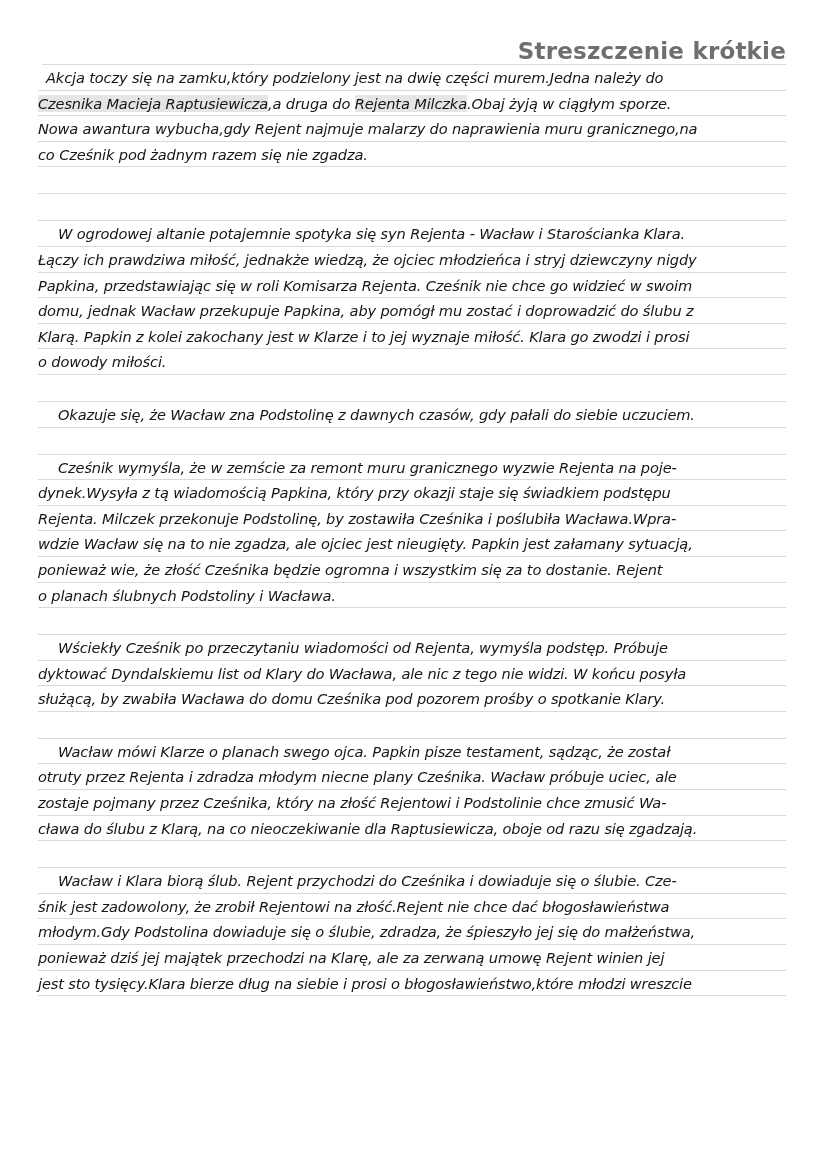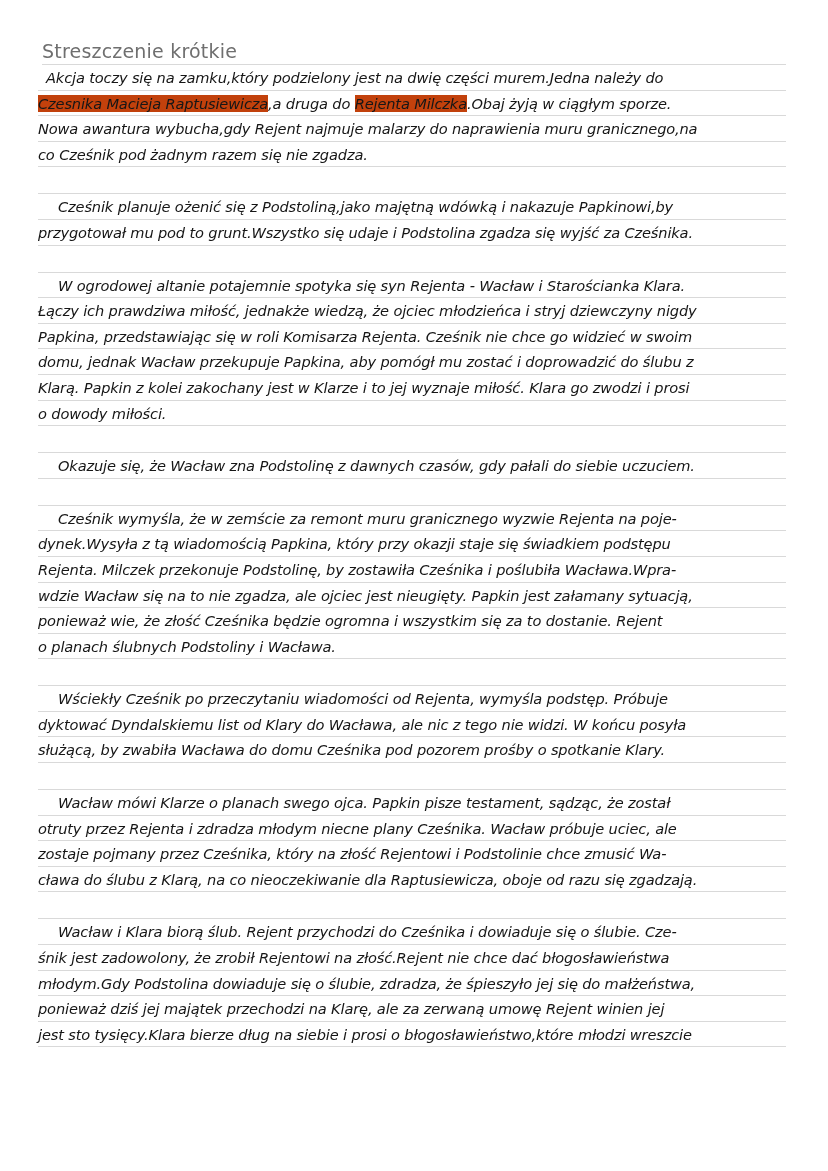--- a/index.html
+++ b/index.html
@@ -3,56 +3,52 @@
 <meta charset="utf-8">
 <style>
   html, body { margin: 0; padding: 0; background: #ffffff; }
   body { width: 828px; height: 1171px; overflow: hidden; position: relative; }
   .page {
     position: absolute; left: 38px; top: 38px; width: 748px;
     font-family: "DejaVu Sans", sans-serif;
     color: #161616;
   }
   .title {
-    font-size: 19px; font-weight: normal; color: #6f6f6f;
+    font-size: 23px; font-weight: bold; color: #6f6f6f;
     height: 26px; line-height: 26px;
     border-bottom: 1.5px solid #d9d9d9;
-    margin: 0 0 0 4px; letter-spacing: 0.2px;
+    margin: 0 0 0 4px; letter-spacing: 0.2px; text-align: right;
   }
   .para { margin: 0; font-style: italic; }
   .line {
     height: 25.6px; line-height: 25.6px;
     font-size: 14.6px; white-space: nowrap;
     border-bottom: 1.5px solid #d9d9d9;
     box-sizing: border-box;
     letter-spacing: -0.15px;
   }
   .line.indent { padding-left: 20px; }
   .line.indent-sm { padding-left: 8px; }
   .gap { height: 27px; border-bottom: 1.5px solid #d9d9d9; box-sizing: border-box; }
-  .hl { background: #c2410c; }
+  .hl { background: #e5e5e5; }
 </style>
 </head>
 <body>
 
 <div class="page">
   <div class="title">Streszczenie krótkie</div>
 
   <div class="para">
     <div class="line indent-sm">Akcja toczy się na zamku,który podzielony jest na dwię części murem.Jedna należy do</div>
     <div class="line"><span class="hl">Czesnika Macieja Raptusiewicza</span><span>,a druga do </span><span class="hl">Rejenta Milczka</span><span>.Obaj żyją w ciągłym sporze.</span></div>
     <div class="line">Nowa awantura wybucha,gdy Rejent najmuje malarzy do naprawienia muru granicznego,na</div>
     <div class="line">co Cześnik pod żadnym razem się nie zgadza.</div>
   </div>
   <div class="gap"></div>
 
-  <div class="para">
-    <div class="line indent">Cześnik planuje ożenić się z Podstoliną,jako majętną wdówką i nakazuje Papkinowi,by</div>
-    <div class="line">przygotował mu pod to grunt.Wszystko się udaje i Podstolina zgadza się wyjść za Cześnika.</div>
-  </div>
   <div class="gap"></div>
 
   <div class="para">
     <div class="line indent">W ogrodowej altanie potajemnie spotyka się syn Rejenta - Wacław i Starościanka Klara.</div>
     <div class="line">Łączy ich prawdziwa miłość, jednakże wiedzą, że ojciec młodzieńca i stryj dziewczyny nigdy</div>
     <div class="line">Papkina, przedstawiając się w roli Komisarza Rejenta. Cześnik nie chce go widzieć w swoim</div>
     <div class="line">domu, jednak Wacław przekupuje Papkina, aby pomógł mu zostać i doprowadzić do ślubu z</div>
     <div class="line">Klarą. Papkin z kolei zakochany jest w Klarze i to jej wyznaje miłość. Klara go zwodzi i prosi</div>
     <div class="line">o dowody miłości.</div>
   </div>

